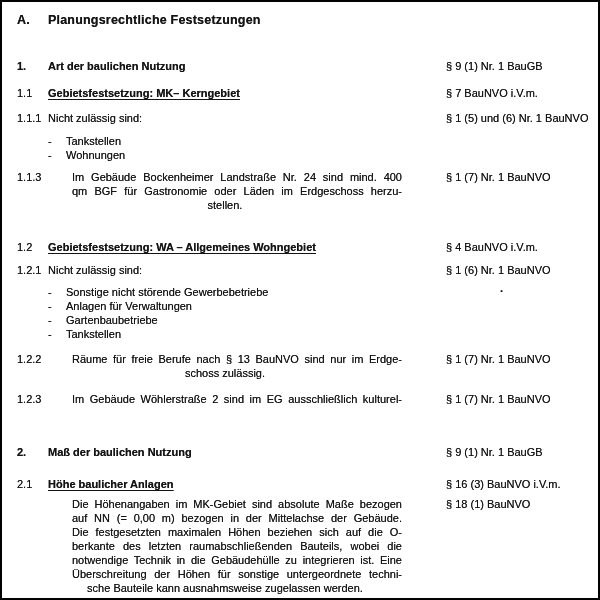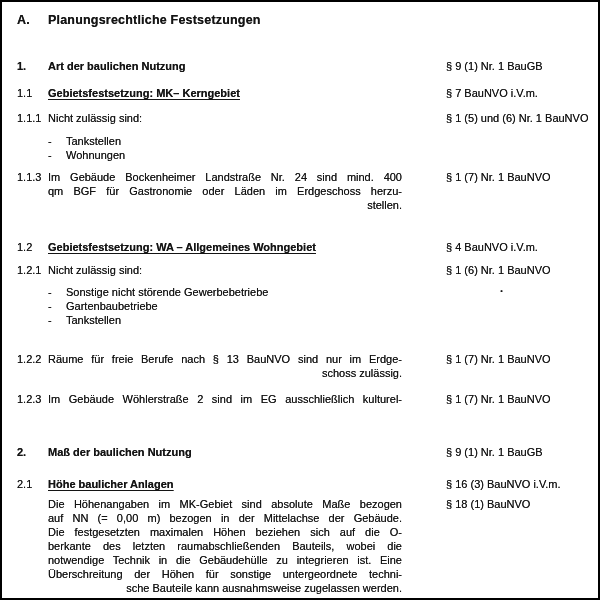--- a/index.html
+++ b/index.html
@@ -16,22 +16,22 @@
     text-shadow:0 0 .35px rgba(0,0,0,.75);
     overflow:hidden;
   }
   .row{position:absolute;left:0;width:100%;}
   .num{position:absolute;left:15px;white-space:nowrap;}
   .body{position:absolute;left:46px;width:354px;}
   .ref{position:absolute;left:444px;white-space:nowrap;}
   .bold{font-weight:bold;}
   .hA{font-size:12.5px;letter-spacing:.2px;}
   .ul{text-decoration:underline;text-underline-offset:2px;font-weight:bold;}
-  .jl{text-align:justify;text-align-last:justify;}
-  .ll{text-align:right;}
+  .jl{text-align:justify;text-align-last:justify;margin-left:24px;}
+  .ll{text-align:center;}
   .bl{white-space:nowrap;}
   .dash{display:inline-block;width:18px;}
   .artifact{position:absolute;font-weight:bold;}
 </style>
 </head>
 <body>
 
 <div class="page">
 
   <div class="row" style="top:11px">
@@ -84,20 +84,21 @@
     <span class="num">1.2.1</span>
     <span class="body">Nicht zulässig sind:</span>
     <span class="ref">§ 1 (6) Nr. 1 BauNVO</span>
   </div>
 
   <span class="artifact" style="top:279px;left:498px">.</span>
 
   <div class="row" style="top:283px">
     <div class="body">
       <div class="bl"><span class="dash">-</span><span>Sonstige nicht störende Gewerbebetriebe</span></div>
+      <div class="bl"><span class="dash">-</span><span>Anlagen für Verwaltungen</span></div>
       <div class="bl"><span class="dash">-</span><span>Gartenbaubetriebe</span></div>
       <div class="bl"><span class="dash">-</span><span>Tankstellen</span></div>
     </div>
   </div>
 
   <div class="row" style="top:350px">
     <span class="num">1.2.2</span>
     <div class="body">
       <div class="jl">Räume für freie Berufe nach § 13 BauNVO sind nur im Erdge-</div>
       <div class="ll">schoss zulässig.</div>

